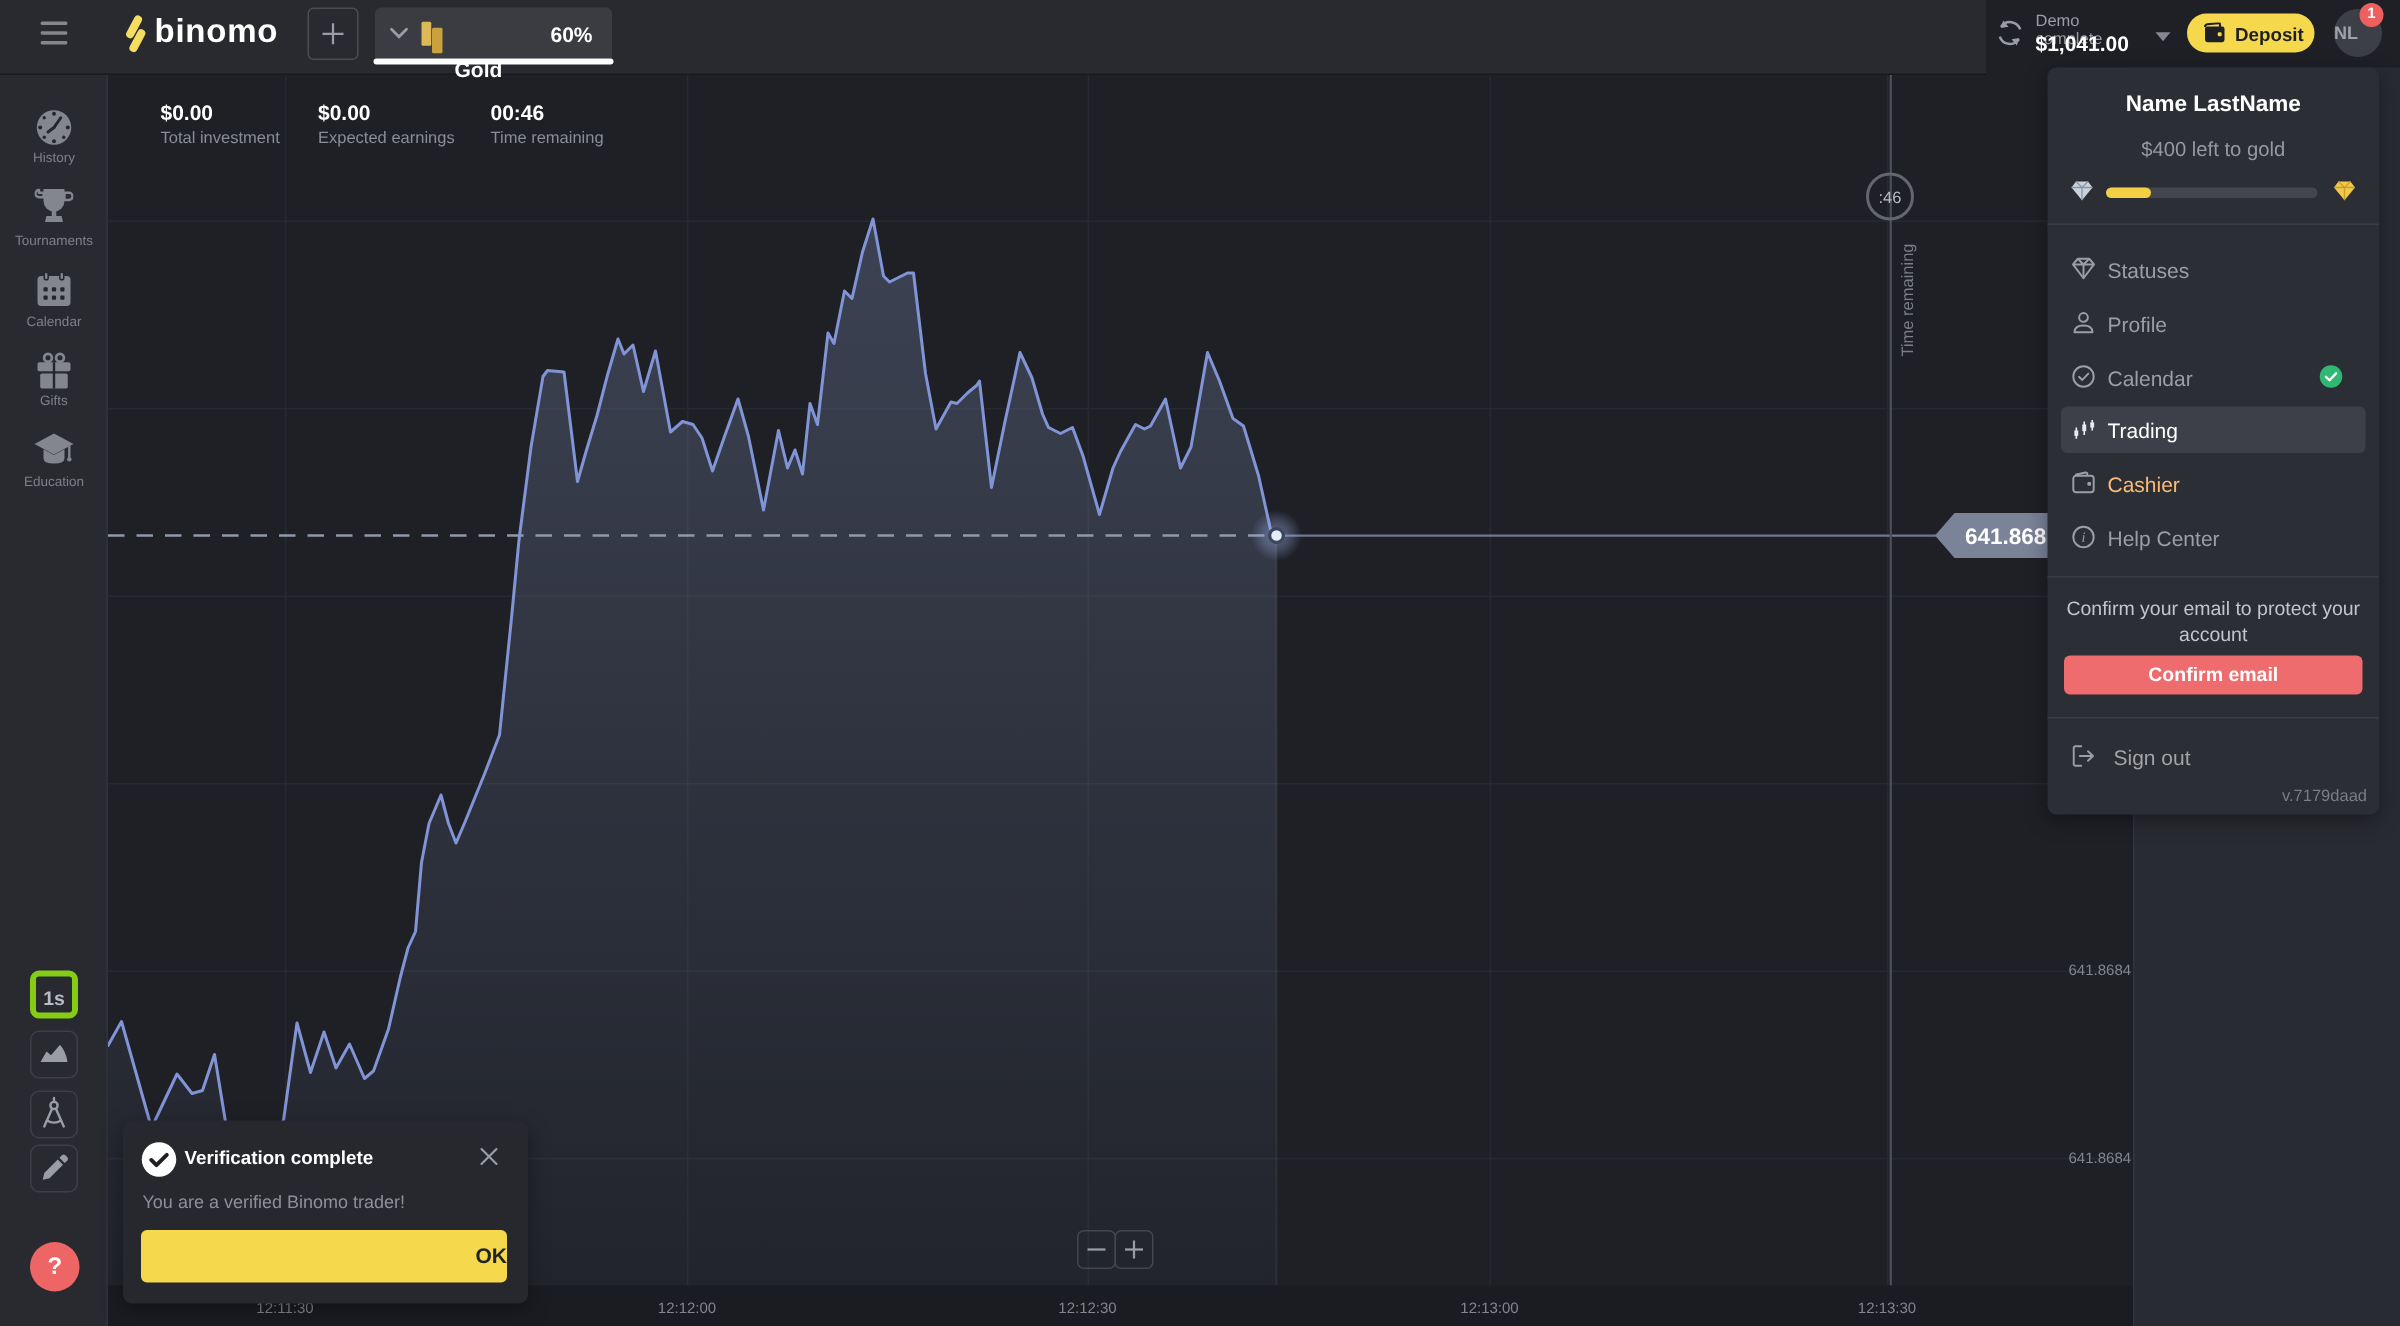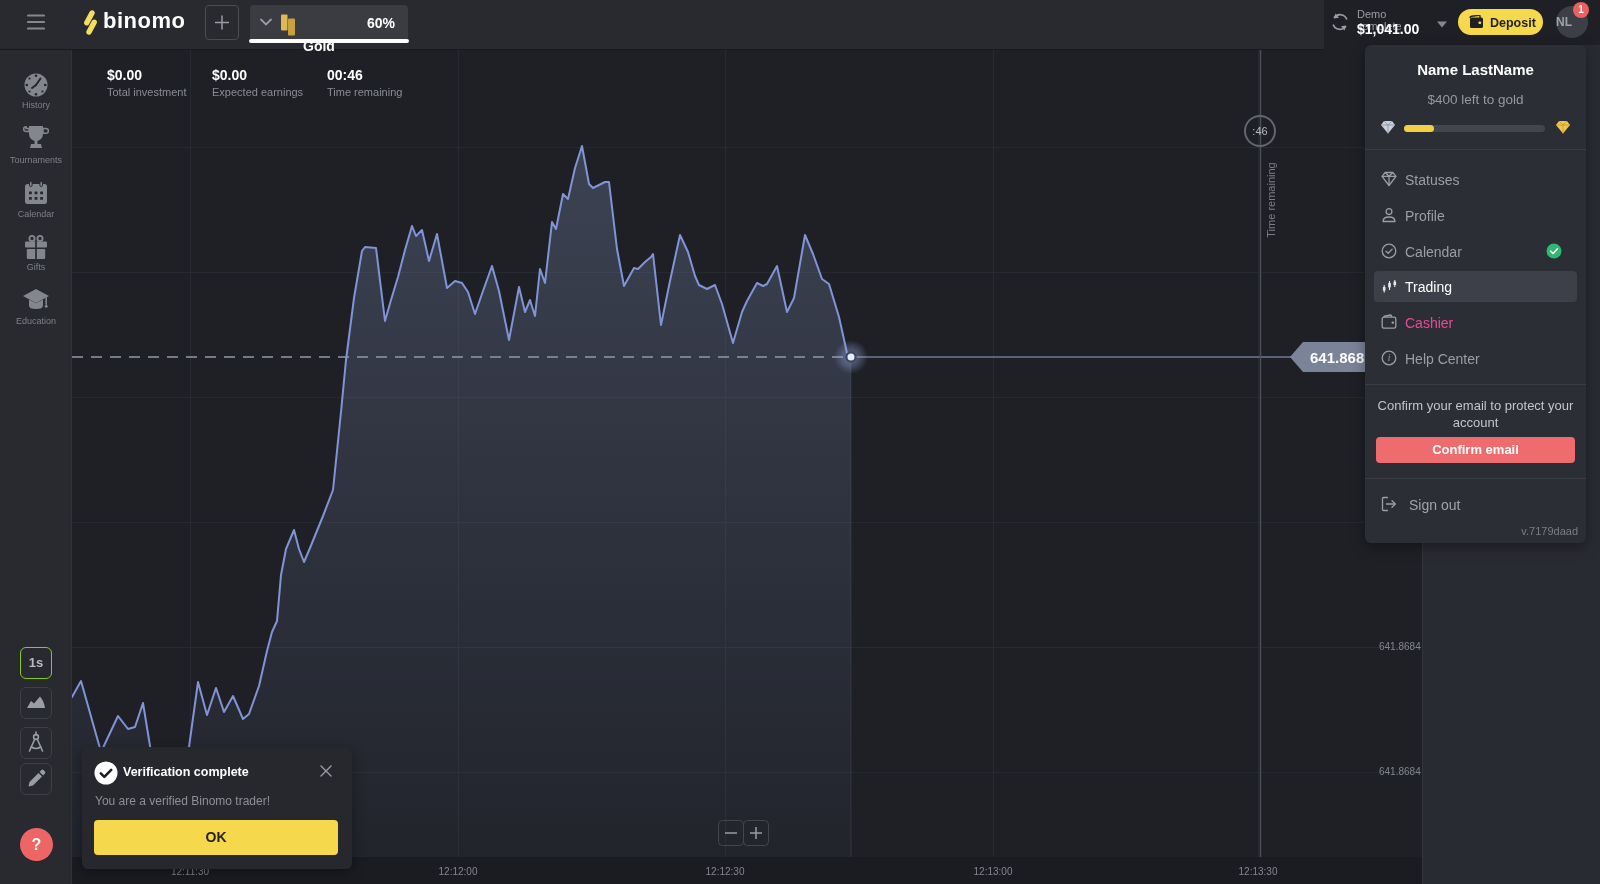--- a/index.html
+++ b/index.html
@@ -228,21 +228,21 @@
     <svg class="abs" style="left:22px; top:243px;" width="28" height="26" viewBox="0 0 28 26">
       <g fill="#83868d">
         <path d="M14 1 L27 8 L14 15 L1 8 Z"></path>
         <path d="M7 11.5 v6 q0 3.5 7 3.5 t7 -3.5 v-6 l-7 3.8 Z"></path>
         <rect x="23.4" y="9" width="1.6" height="8" rx="0.8"></rect>
         <circle cx="24.2" cy="18.2" r="1.5"></circle>
       </g>
     </svg>
     <div class="abs icon-col" style="top:271px;">Education</div>
 
-    <div class="abs" style="left:20px; top:602px; width:32px; height:32px; border:1px solid #84cc16; border-radius:6px; color:#b8bbc2; font-size:13px; font-weight:bold; text-align:center; line-height:30px;">1s</div>
+    <div class="abs" style="left:20px; top:602px; width:32px; height:32px; border:4px solid #84cc16; border-radius:6px; color:#b8bbc2; font-size:13px; font-weight:bold; text-align:center; line-height:30px;">1s</div>
     <div class="abs" style="left:20px; top:642px; width:32px; height:32px; border:1px solid #3c3f46; border-radius:6px;">
       <svg width="30" height="30" viewBox="0 0 30 30">
           <path d="M6 20 L10 13 L13 15.5 L19 8.5 Q23 13 24 20 Z" fill="#9a9da4"></path>
         </svg>
     </div>
     <div class="abs" style="left:20px; top:682px; width:32px; height:32px; border:1px solid #3c3f46; border-radius:6px;">
       <svg width="30" height="30" viewBox="0 0 30 30">
         <g fill="none" stroke="#9a9da4" stroke-width="1.6" stroke-linecap="round">
           <circle cx="15" cy="9" r="2.4"></circle>
           <line x1="13.7" y1="11.2" x2="8.5" y2="23"></line>
@@ -319,21 +319,21 @@
     </svg>
     <div style="position:absolute; left:40px; top:234px; color:#fff; font-size:14px; font-weight:500;">Trading</div>
 
     <svg style="position:absolute; left:16px; top:269px;" width="16" height="16" viewBox="0 0 16 16">
       <g fill="none" stroke="#9b9ea5" stroke-width="1.3">
         <rect x="1.2" y="3.2" width="13.6" height="11" rx="1.8"></rect>
         <path d="M10.5 3 V2 a1 1 0 0 0 -1.2 -1 L2.5 2.5"></path>
         <rect x="10.6" y="7.4" width="2.4" height="2.4" rx="0.7" fill="#9b9ea5" stroke="none"></rect>
       </g>
     </svg>
-    <div style="position:absolute; left:40px; top:270px; color:#ec4899; font-size:14px;">Cashier</div>
+    <div style="position:absolute; left:40px; top:270px; color:#fdba74; font-size:14px;">Cashier</div>
 
     <svg style="position:absolute; left:16px; top:305px;" width="16" height="16" viewBox="0 0 16 16">
       <circle cx="8" cy="8" r="6.8" fill="none" stroke="#9b9ea5" stroke-width="1.3"></circle>
       <text x="8" y="11.4" fill="#9b9ea5" font-size="9.5" font-style="italic" font-family="Liberation Serif, serif" text-anchor="middle">i</text>
     </svg>
     <div style="position:absolute; left:40px; top:306px; color:#9b9ea5; font-size:14px;">Help Center</div>
     <div style="position:absolute; left:0; top:339px; width:221px; height:1px; background:#3b3d44;"></div>
 
     <div style="position:absolute; left:0; top:352px; width:221px; text-align:center; color:#c2c5cb; font-size:13px; line-height:17px;">Confirm your email to protect your<br>account</div>
     <div style="position:absolute; left:11px; top:392px; width:199px; height:26px; background:#ef6c6e; border-radius:4px; color:#fff; font-size:13px; font-weight:bold; text-align:center; line-height:26px;">Confirm email</div>
@@ -356,16 +356,16 @@
       <path d="M6.8 12.3 L10.3 15.8 L17.2 8.9" fill="none" stroke="#1d1f24" stroke-width="2.6" stroke-linecap="round" stroke-linejoin="round"></path>
     </svg>
     <div style="position:absolute; left:41px; top:18px; color:#fff; font-size:12.5px; font-weight:bold;">Verification complete</div>
     <svg style="position:absolute; left:236px; top:16px;" width="16" height="16" viewBox="0 0 16 16">
       <g stroke="#9a9da4" stroke-width="1.4" stroke-linecap="round">
         <line x1="3" y1="3" x2="13" y2="13"></line>
           <line x1="13" y1="3" x2="3" y2="13"></line>
       </g>
     </svg>
     <div style="position:absolute; left:13px; top:47px; color:#8d9096; font-size:12px;">You are a verified Binomo trader!</div>
-    <div style="position:absolute; left:12px; top:73px; width:244px; height:35px; background:#f6d84c; border-radius:4px; color:#22242a; font-size:14px; font-weight:bold; text-align:center; line-height:35px;">OK</div>
+    <div style="position:absolute; left:12px; top:73px; width:244px; height:35px; background:#f6d84c; border-radius:4px; color:#22242a; font-size:14px; font-weight:bold; text-align:right; line-height:35px;">OK</div>
   </div>
 
 </div>
 
 </body></html>

